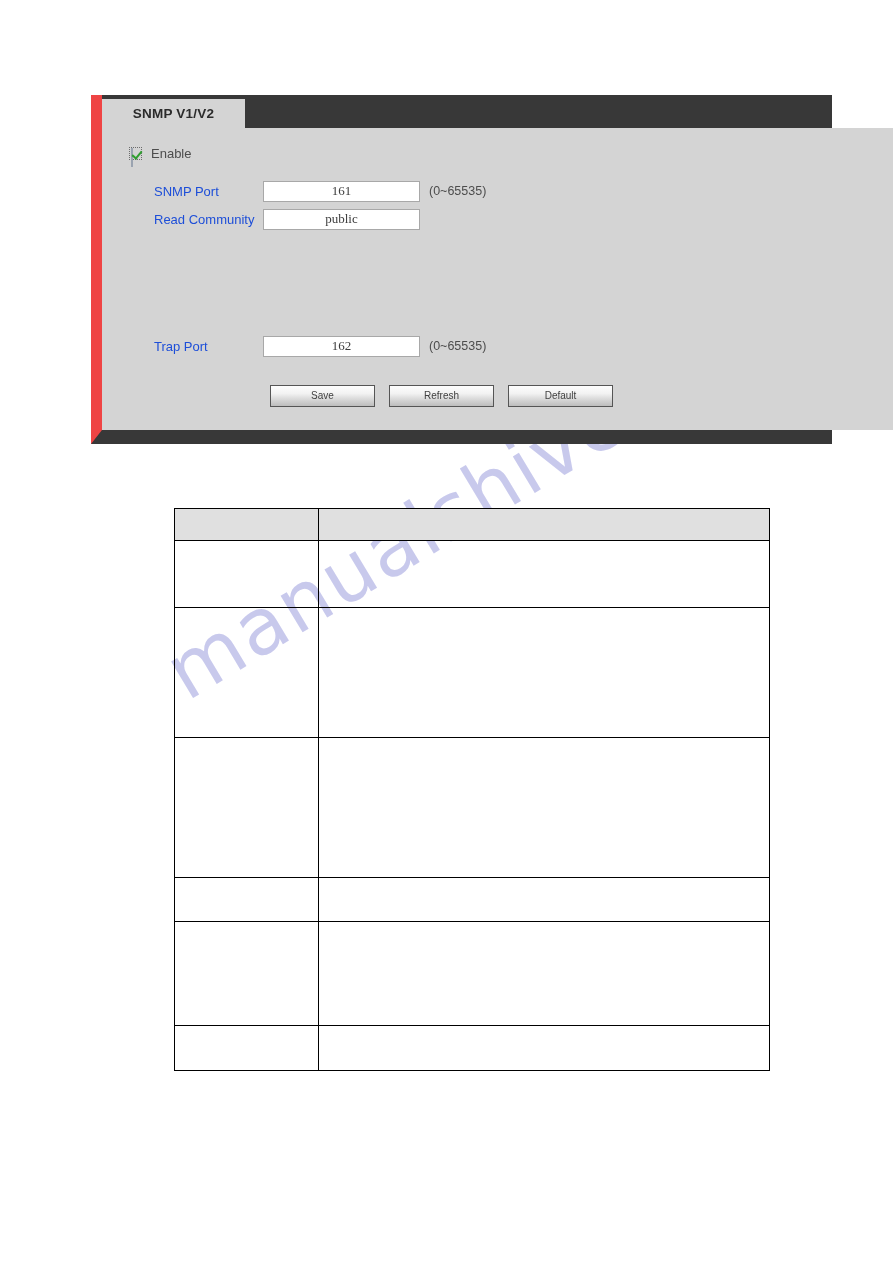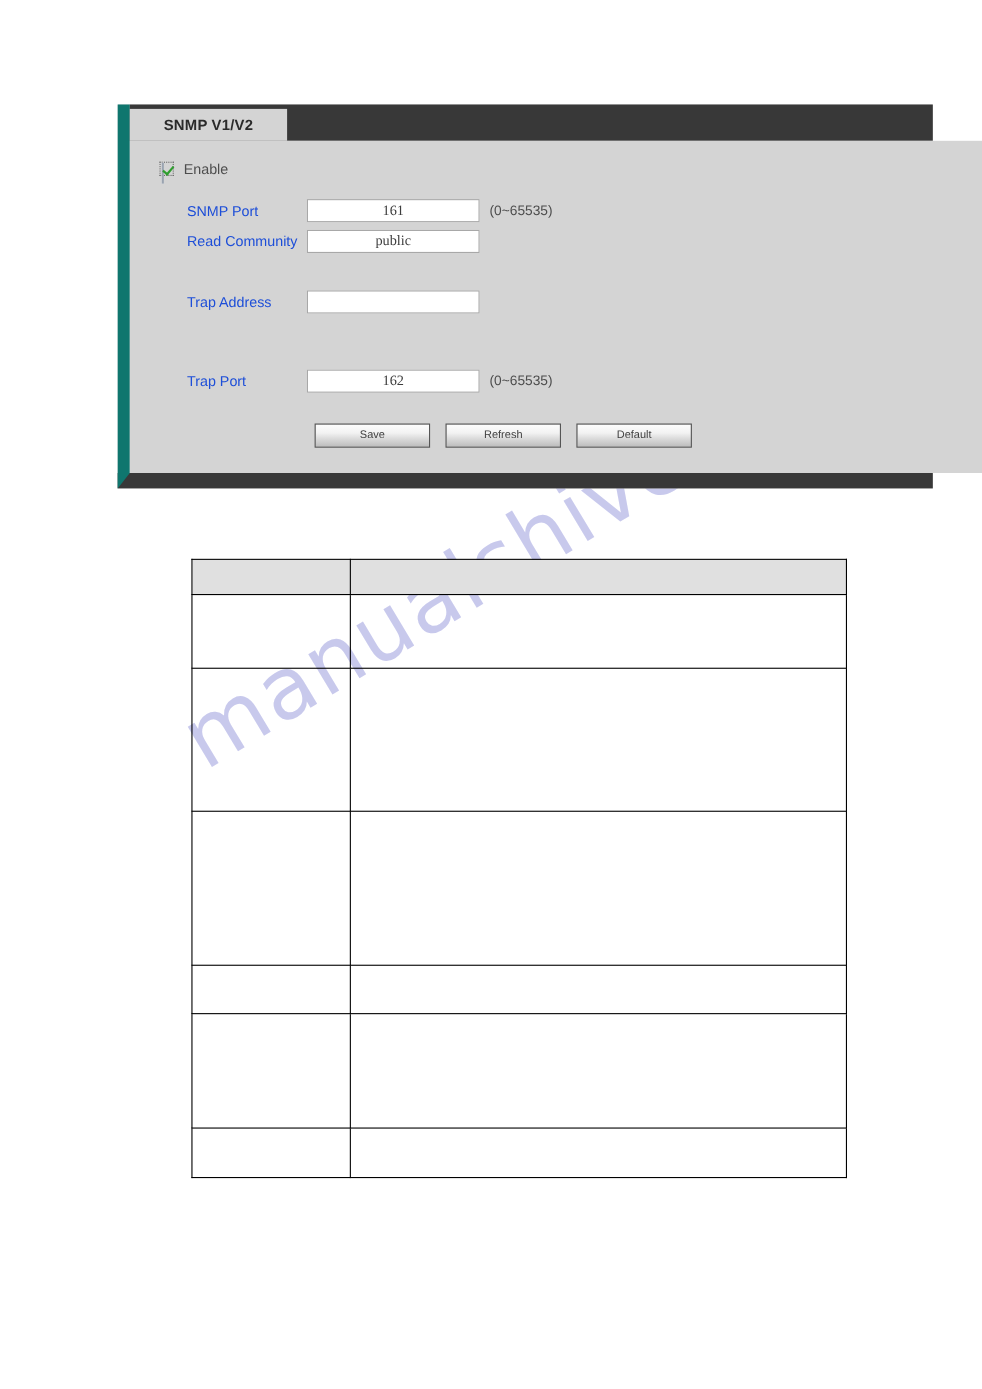--- a/index.html
+++ b/index.html
@@ -31,26 +31,26 @@
     color: #c6c7ec;
     white-space: nowrap;
     pointer-events: none;
     z-index: 5;
     opacity: .95;
   }
 
   
   #snmp-panel {
     position: absolute;
-    left: 107px;
+    left: 91px;
     top: 95px;
     width: 730px;
     height: 335px;
     background: #d4d4d4;
-    border-left: 11px solid #0f766e;
+    border-left: 11px solid #ef4444;
     border-bottom: 14px solid #383838;
     z-index: 10;
   }
   #panel-header {
     position: absolute;
     left: 0; top: 0;
     width: 730px;
     height: 33px;
     background: #383838;
   }
@@ -252,25 +252,20 @@
       <span class="hint">(0~65535)</span>
     </div>
 
     <div class="form-row" style="top:78px;">
       <span class="row-label">Read Community</span>
       <input class="text-input" type="text" value="public" style="">
       <span class="hint"></span>
     </div>
 
 
-    <div class="form-row" style="top:133px;">
-      <span class="row-label">Trap Address</span>
-      <input class="text-input" type="text" value="" style="">
-      <span class="hint"></span>
-    </div>
 
     <div class="form-row" style="top:161px;margin-top:44px;">
       <span class="row-label">Trap Port</span>
       <input class="text-input" type="text" value="162" style="">
       <span class="hint">(0~65535)</span>
     </div>
 
 
     <div id="button-row">
       <div class="btn">Save</div>

